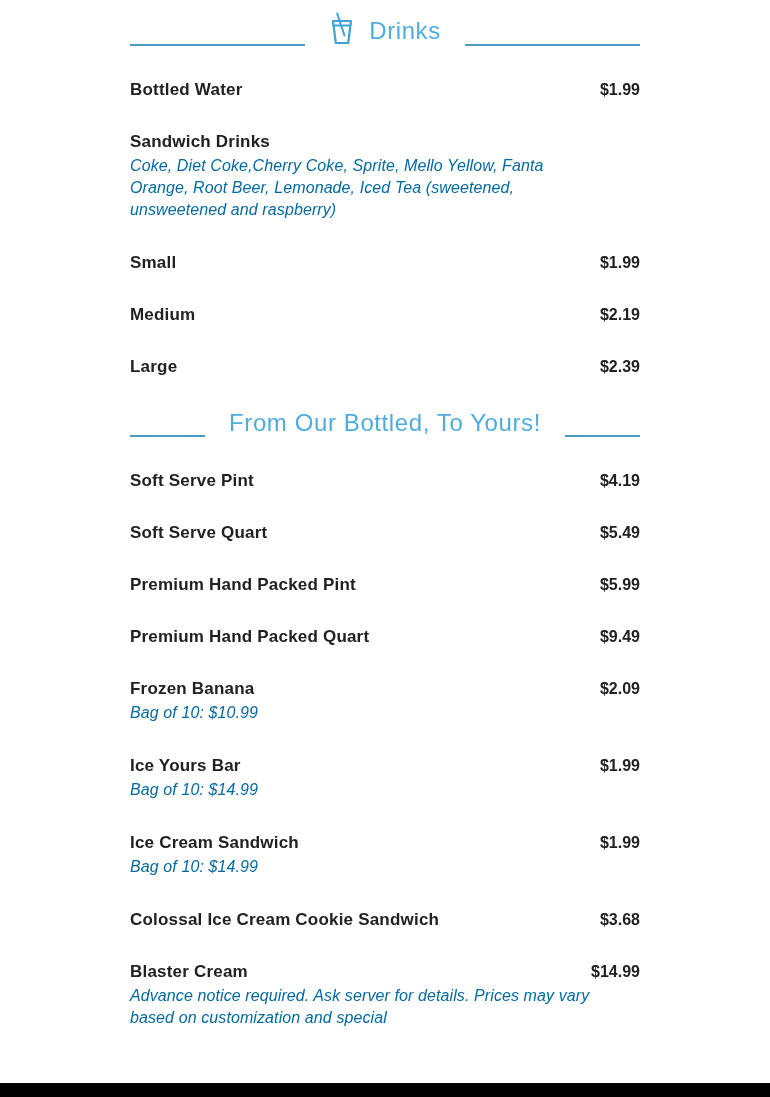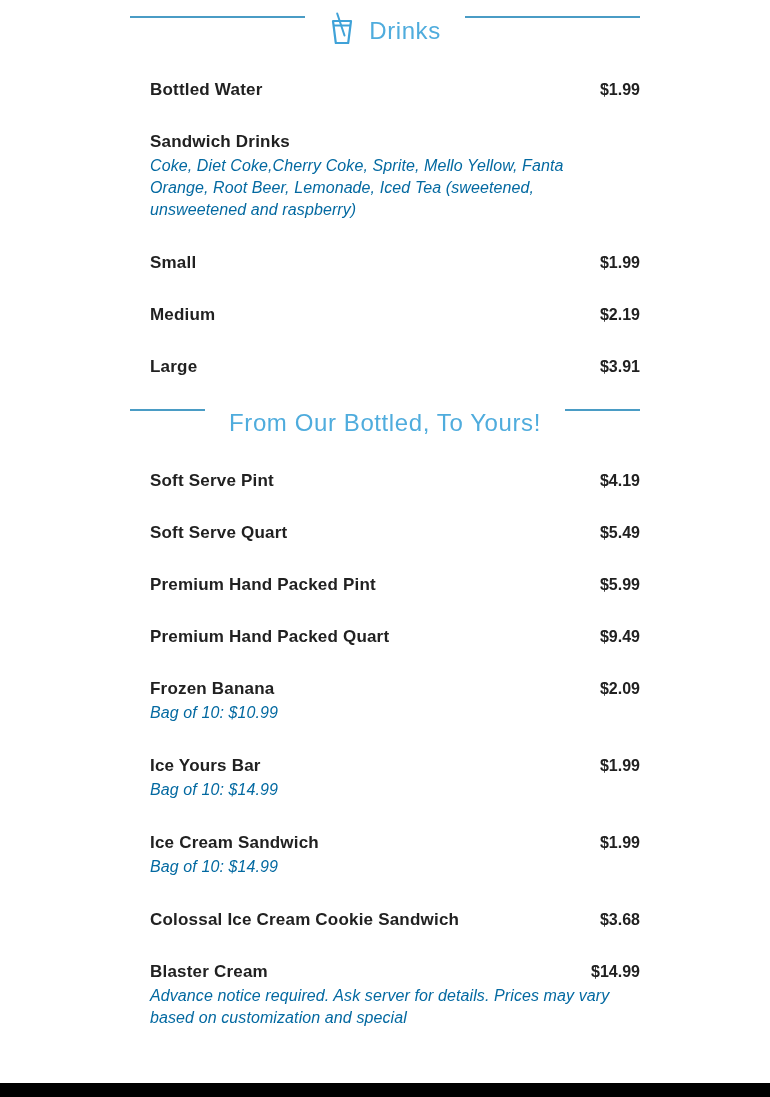--- a/index.html
+++ b/index.html
@@ -13,21 +13,21 @@
     width: 770px;
     height: 1097px;
     background: #ffffff;
     overflow: hidden;
   }
   .menu {
     padding: 0 130px;
   }
   .section-header {
     display: flex;
-    align-items: flex-start;
+    align-items: flex-end;
     gap: 24px;
     margin: 26px 0 34px 0;
   }
   .section:first-child .section-header {
     margin-top: 16px;
   }
   .header-line {
     flex: 1 1 0;
     height: 2px;
     background: #4a9cc5;
@@ -44,21 +44,20 @@
     letter-spacing: 0.6px;
     color: #4facdd;
     white-space: nowrap;
   }
   .cup-icon {
     display: inline-flex;
     margin-top: -4px;
   }
   .menu-item {
     margin-bottom: 32px;
-    margin-left: 20px;
   }
   .item-row {
     display: flex;
     justify-content: space-between;
     align-items: baseline;
   }
   .item-name {
     font-size: 17px;
     font-weight: 700;
     color: #212121;
@@ -138,21 +137,21 @@
     <div class="item-row">
       <span class="item-name">Medium</span>
       <span class="item-price">$2.19</span>
     </div>
 
   </div>
 
   <div class="menu-item">
     <div class="item-row">
       <span class="item-name">Large</span>
-      <span class="item-price">$3.91</span>
+      <span class="item-price">$2.39</span>
     </div>
 
   </div>
 </div>
   </div>
 
   <div class="section">
     <div class="section-header">
       <div class="header-line"></div>
       <div class="header-center">

